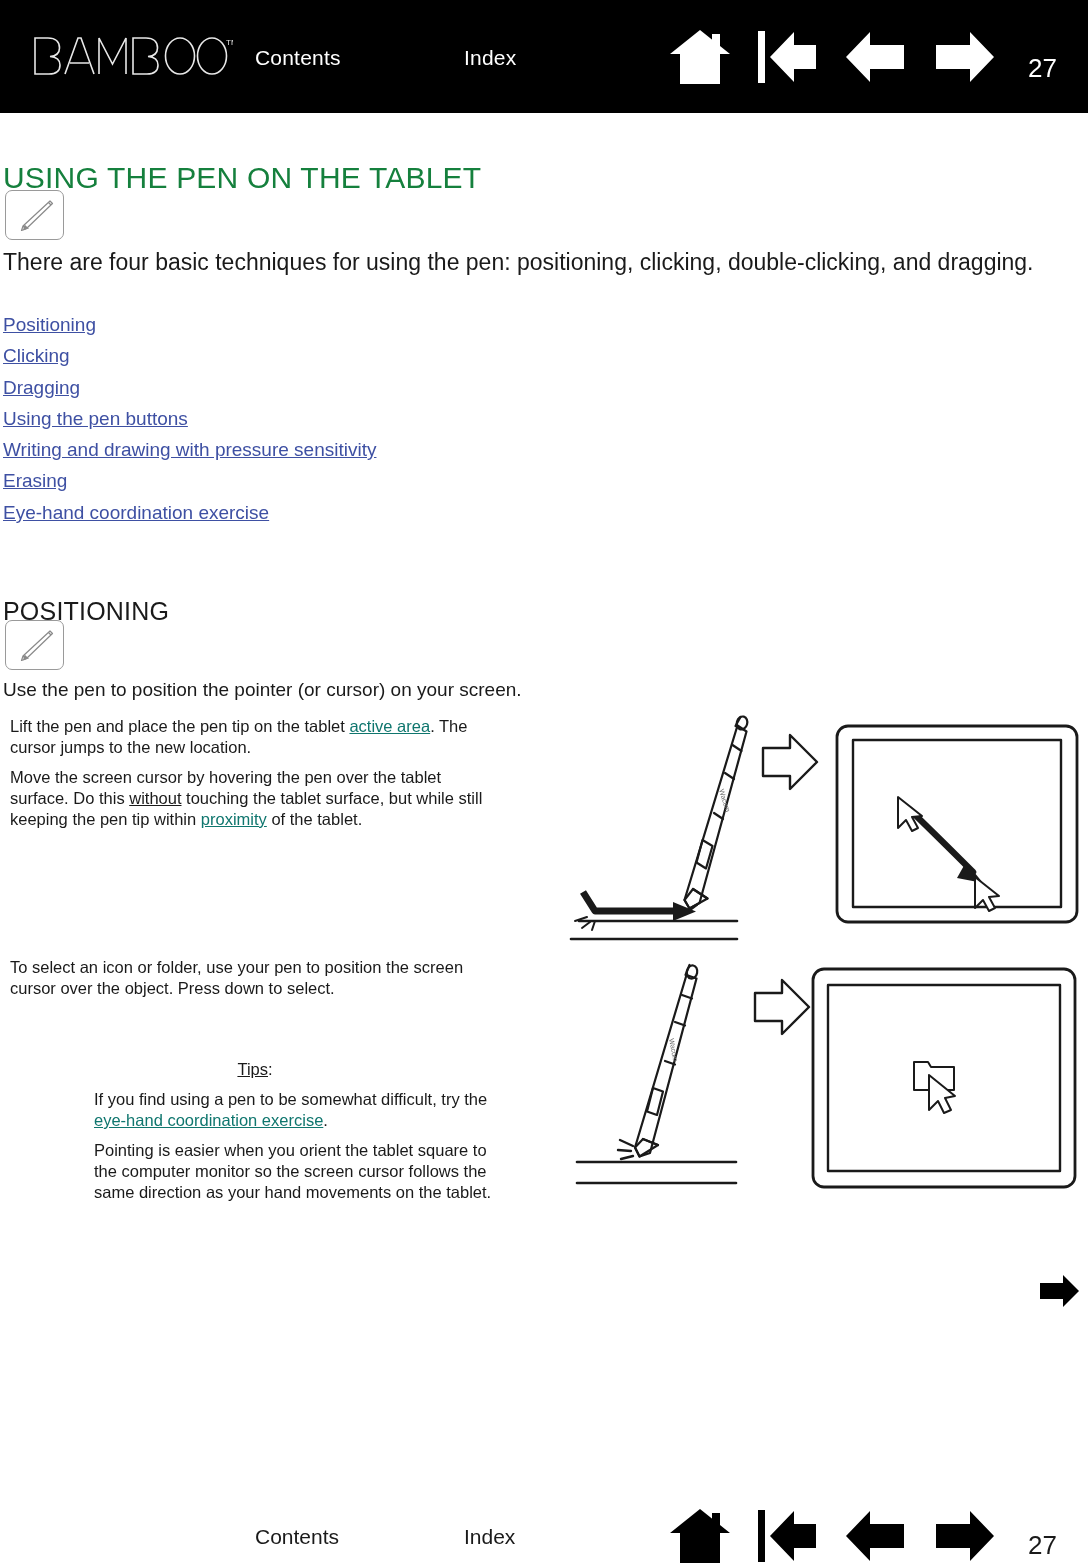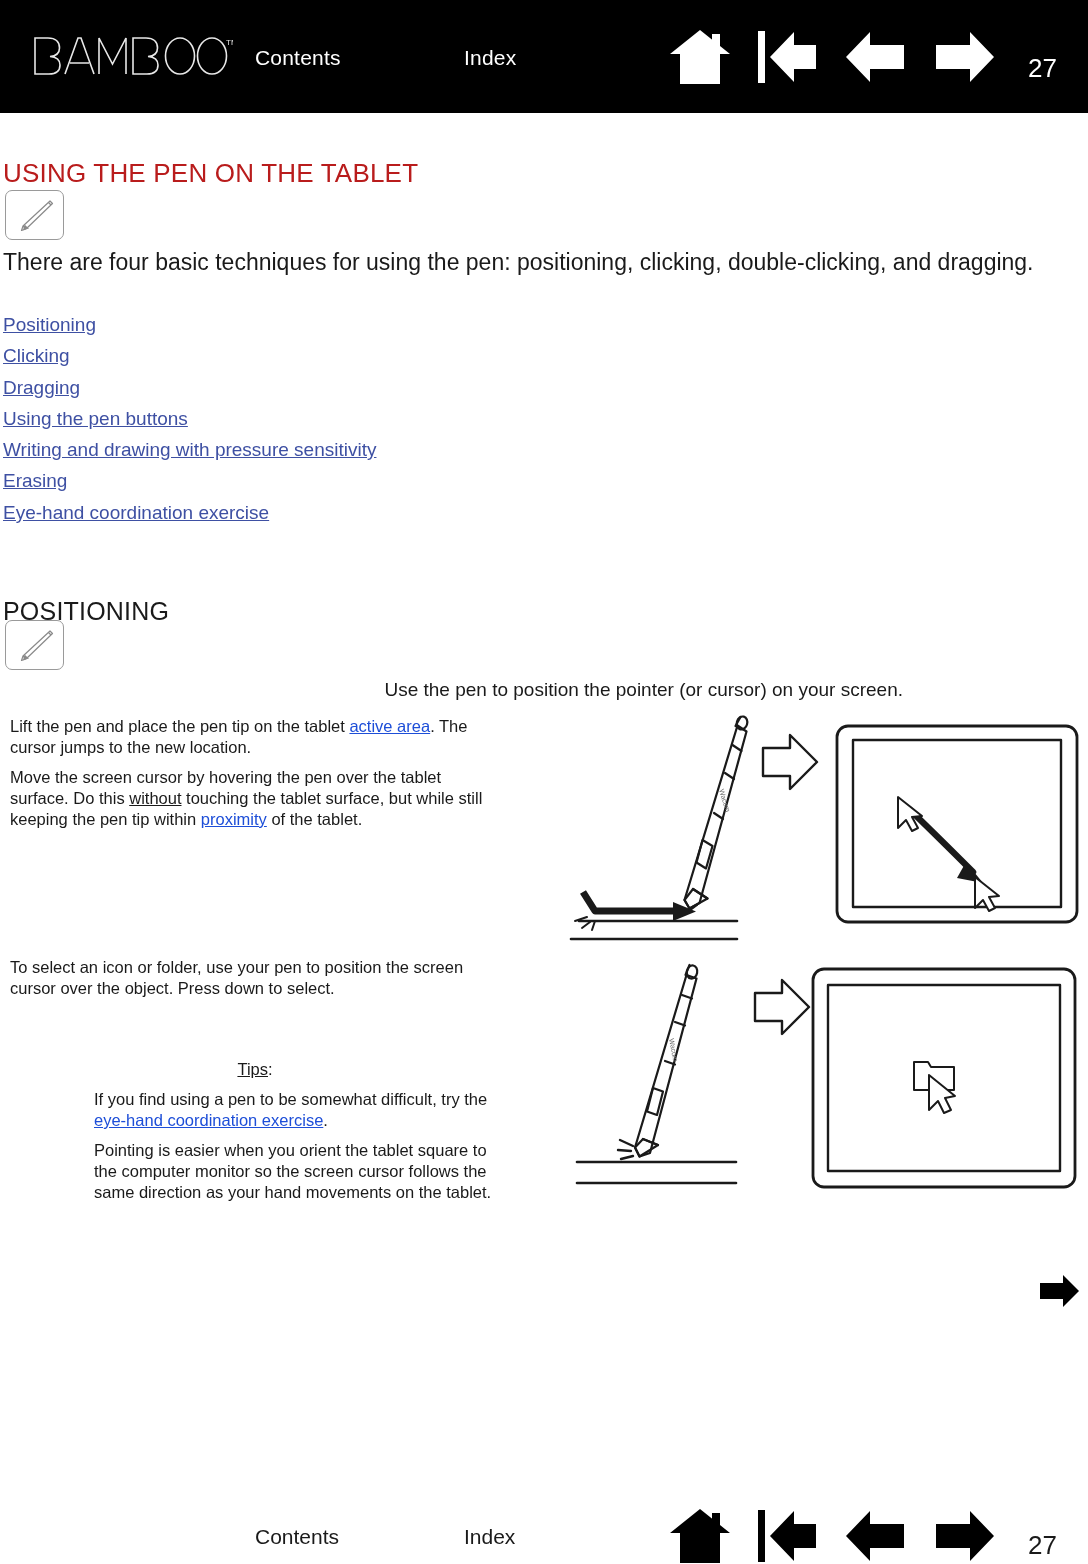--- a/index.html
+++ b/index.html
@@ -42,21 +42,21 @@
   .nav-prev{left:176px;}
   .nav-next{left:264px;}
   .hdr-pageno{
     position:absolute;left:1028px;top:55px;
     color:#ffffff;font-size:26px;line-height:1;
   }
 
   
   .h1{
     position:absolute;left:3px;top:141px;
-    font-size:26px;font-weight:400;color:#b91c1c;
+    font-size:30px;font-weight:400;color:#15803d;
     letter-spacing:0.2px;white-space:nowrap;
   }
   .h2{
     position:absolute;left:3px;top:576px;
     font-size:25px;font-weight:400;color:#1a1a1a;
     letter-spacing:0.2px;white-space:nowrap;
   }
 
   .pen-badge{
     position:absolute;width:57px;height:48px;
@@ -78,30 +78,30 @@
     display:block;
     color:#3e50a3;
     text-decoration:underline;
     font-size:19px;
     line-height:31.3px;
     width:max-content;
   }
 
   .lead{
     position:absolute;left:3px;top:677px;width:900px;
-    font-size:19px;line-height:25px;color:#1a1a1a;text-align:right;
+    font-size:19px;line-height:25px;color:#1a1a1a;
   }
 
   
   .col{
     position:absolute;left:10px;width:490px;
     font-size:16.5px;line-height:21px;color:#1a1a1a;
   }
   .col p{margin:0 0 9px 0;}
-  .col a{color:#1d4ed8;text-decoration:underline;}
+  .col a{color:#0f766e;text-decoration:underline;}
   .col u{text-decoration:underline;}
   .blk-1{top:716px;}
   .blk-2{top:957px;}
   .blk-tips{top:1059px;}
   .tips-label{margin:0 0 9px 0;text-align:center;}
   .tips-body{margin-left:84px;}
   .tips-body p{margin:0 0 9px 0;}
 
   
   .illus{position:absolute;}

